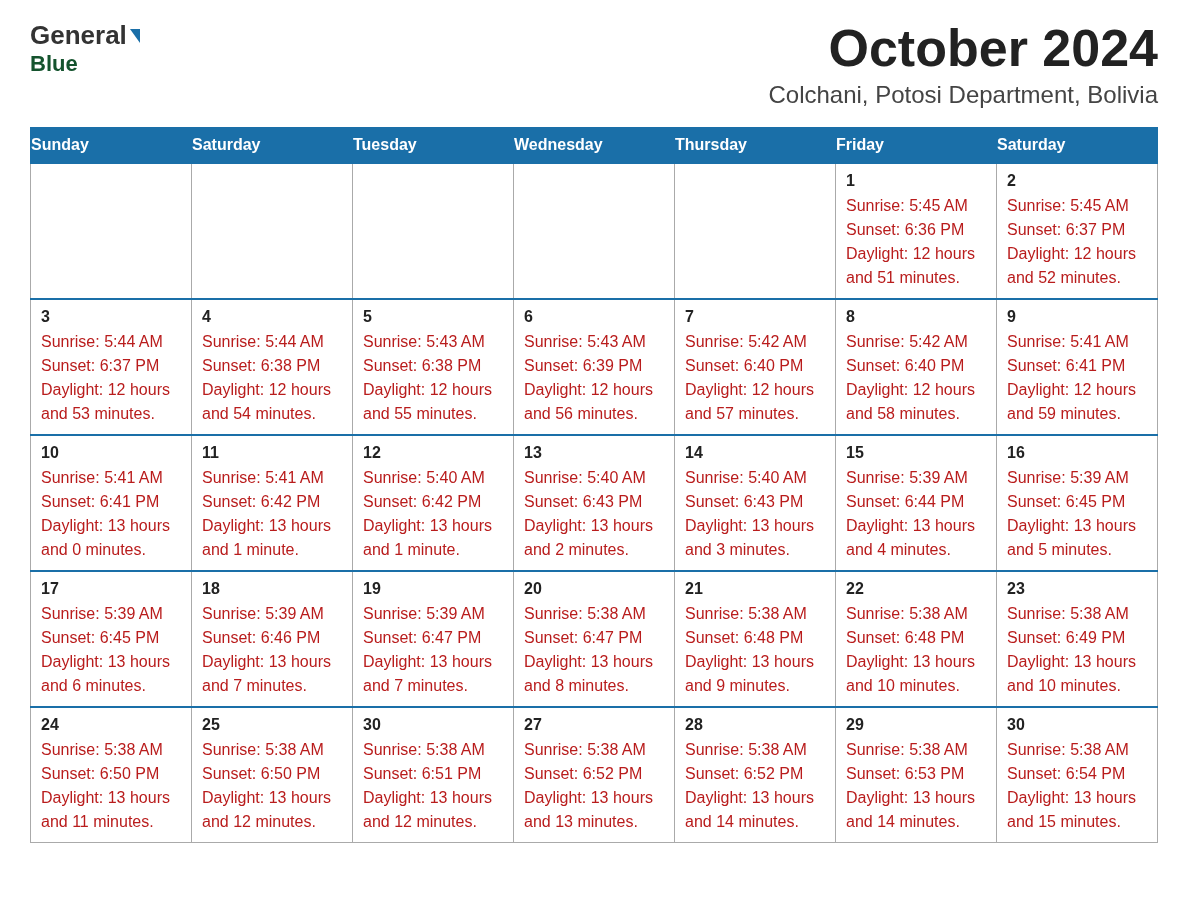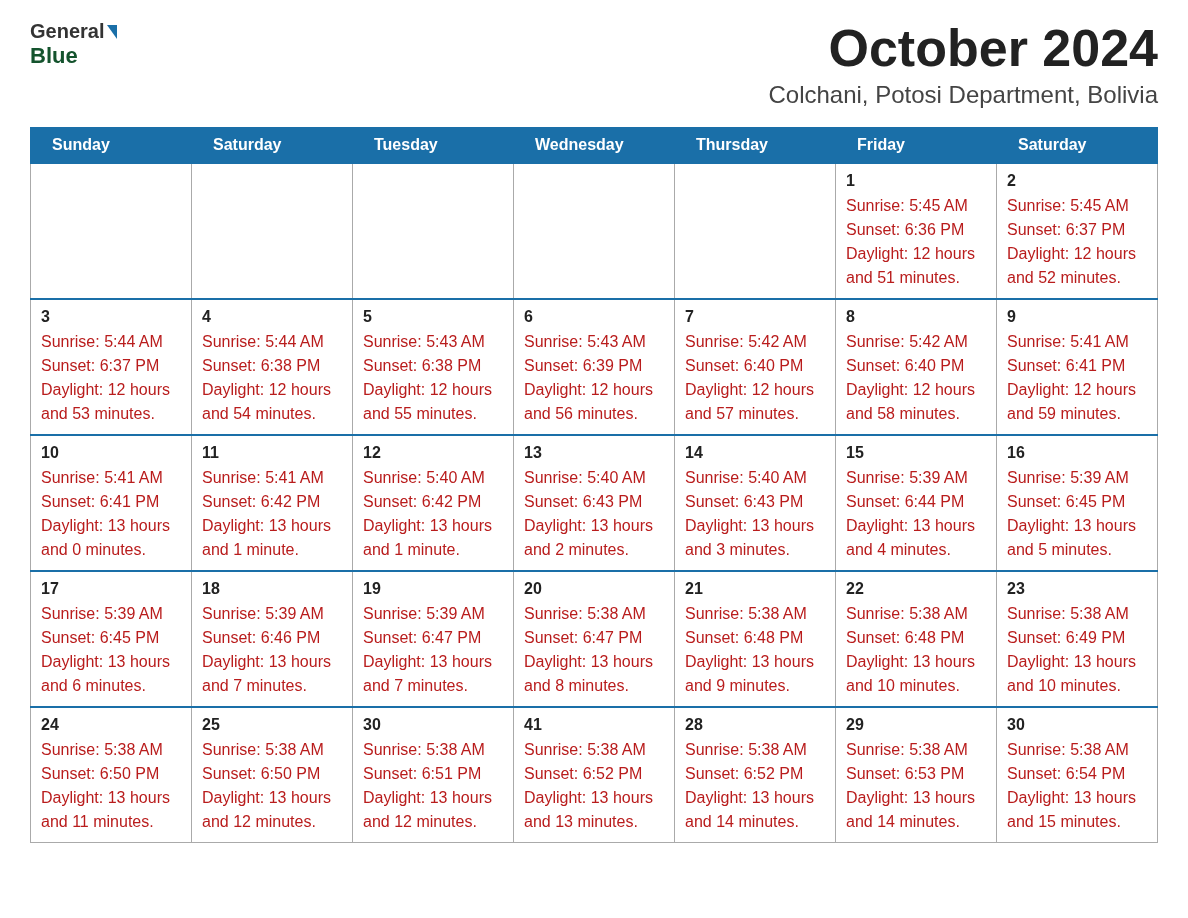--- a/index.html
+++ b/index.html
@@ -15,21 +15,21 @@
       justify-content: space-between;
       align-items: flex-start;
       margin-bottom: 18px;
     }
     .logo {
       display: flex;
       flex-direction: column;
       align-items: flex-start;
     }
     .logo-general {
-      font-size: 20px;
+      font-size: 26px;
       font-weight: bold;
       color: #333;
       display: flex;
       align-items: center;
       text-align: center;
     }
     .logo-triangle {
       width: 0;
       height: 0;
       border-left: 10px solid transparent;
@@ -59,21 +59,21 @@
     .calendar {
       width: 100%;
       border-collapse: collapse;
       border: 1px solid #555;
     }
     .calendar th {
       background-color: #1a6fa8;
       color: #fff;
       font-size: 16px;
       font-weight: bold;
-      padding: 8px 21px;
+      padding: 8px 0;
       text-align: left;
       border: 1px solid #1a6fa8;
     }
     .calendar td {
       vertical-align: top;
       padding: 8px 10px;
       border: 1px solid #aaa;
       width: 14.28%;
       min-height: 110px;
       height: 110px;
@@ -323,21 +323,21 @@
 and 12 minutes.</div>
         </td>
         <td>
           <div class="day-number">30</div>
           <div class="day-info" style="white-space: pre-line;">Sunrise: 5:38 AM
 Sunset: 6:51 PM
 Daylight: 13 hours
 and 12 minutes.</div>
         </td>
         <td>
-          <div class="day-number">41</div>
+          <div class="day-number">27</div>
           <div class="day-info" style="white-space: pre-line;">Sunrise: 5:38 AM
 Sunset: 6:52 PM
 Daylight: 13 hours
 and 13 minutes.</div>
         </td>
         <td>
           <div class="day-number">28</div>
           <div class="day-info" style="white-space: pre-line;">Sunrise: 5:38 AM
 Sunset: 6:52 PM
 Daylight: 13 hours

